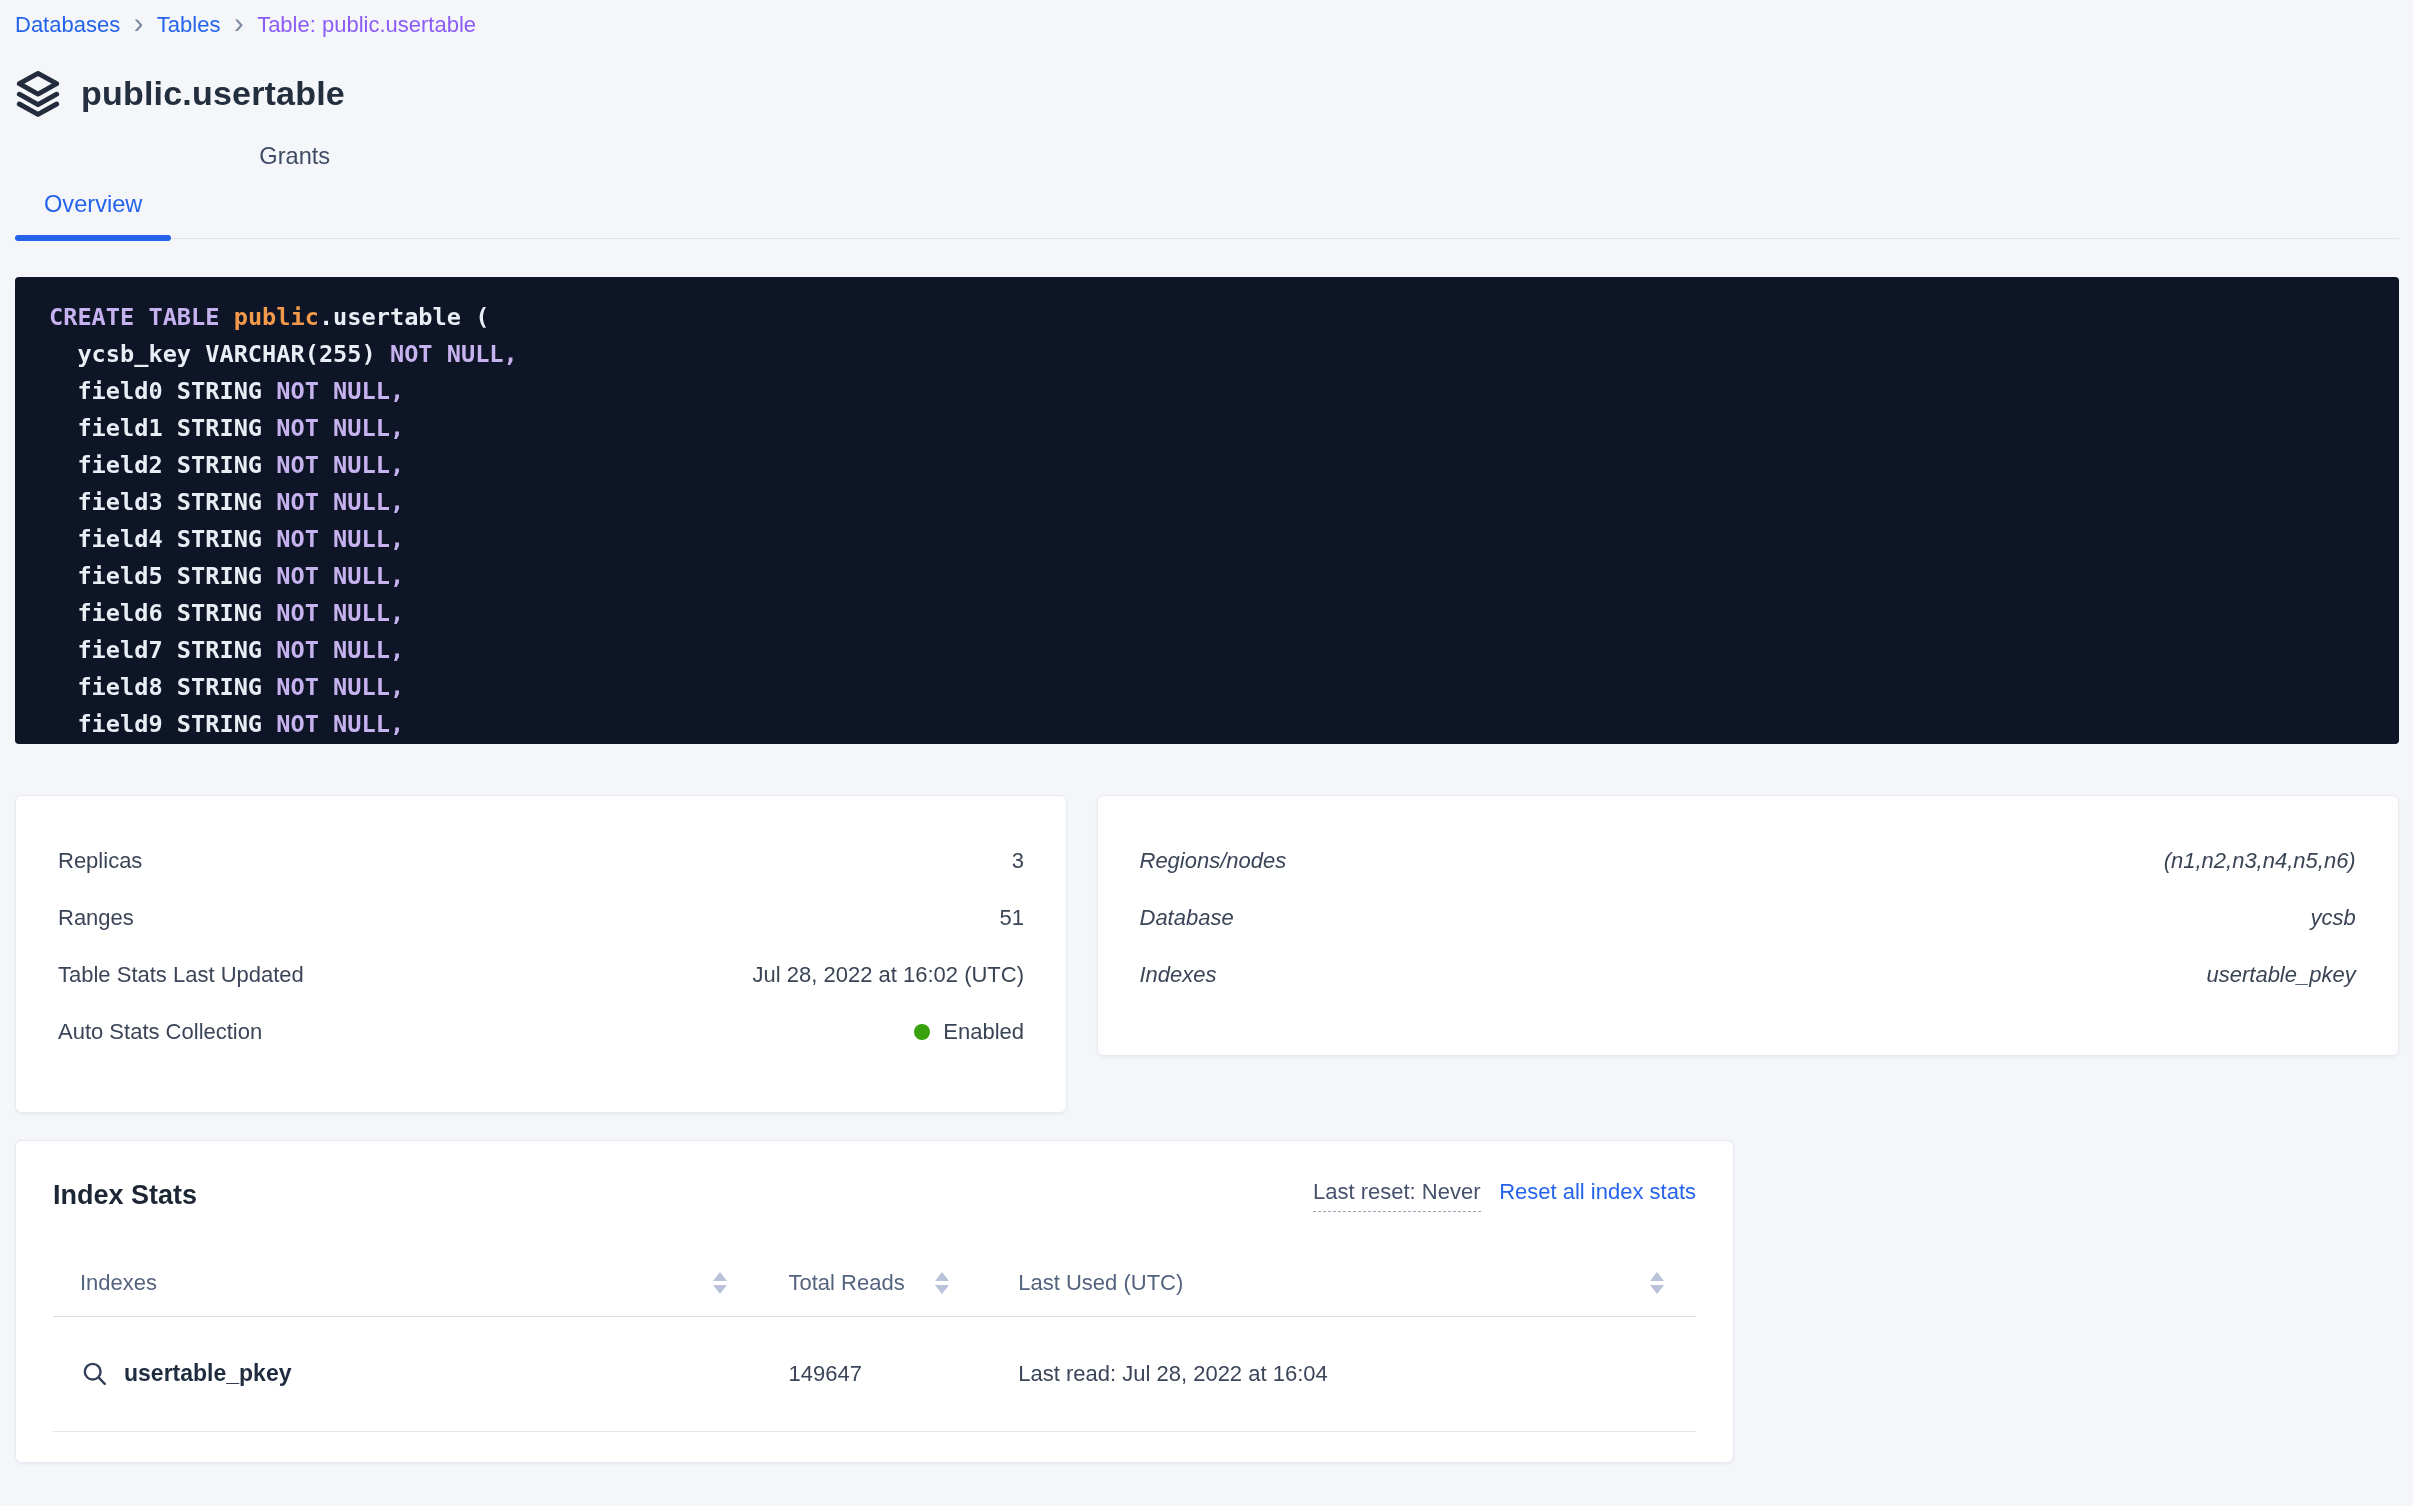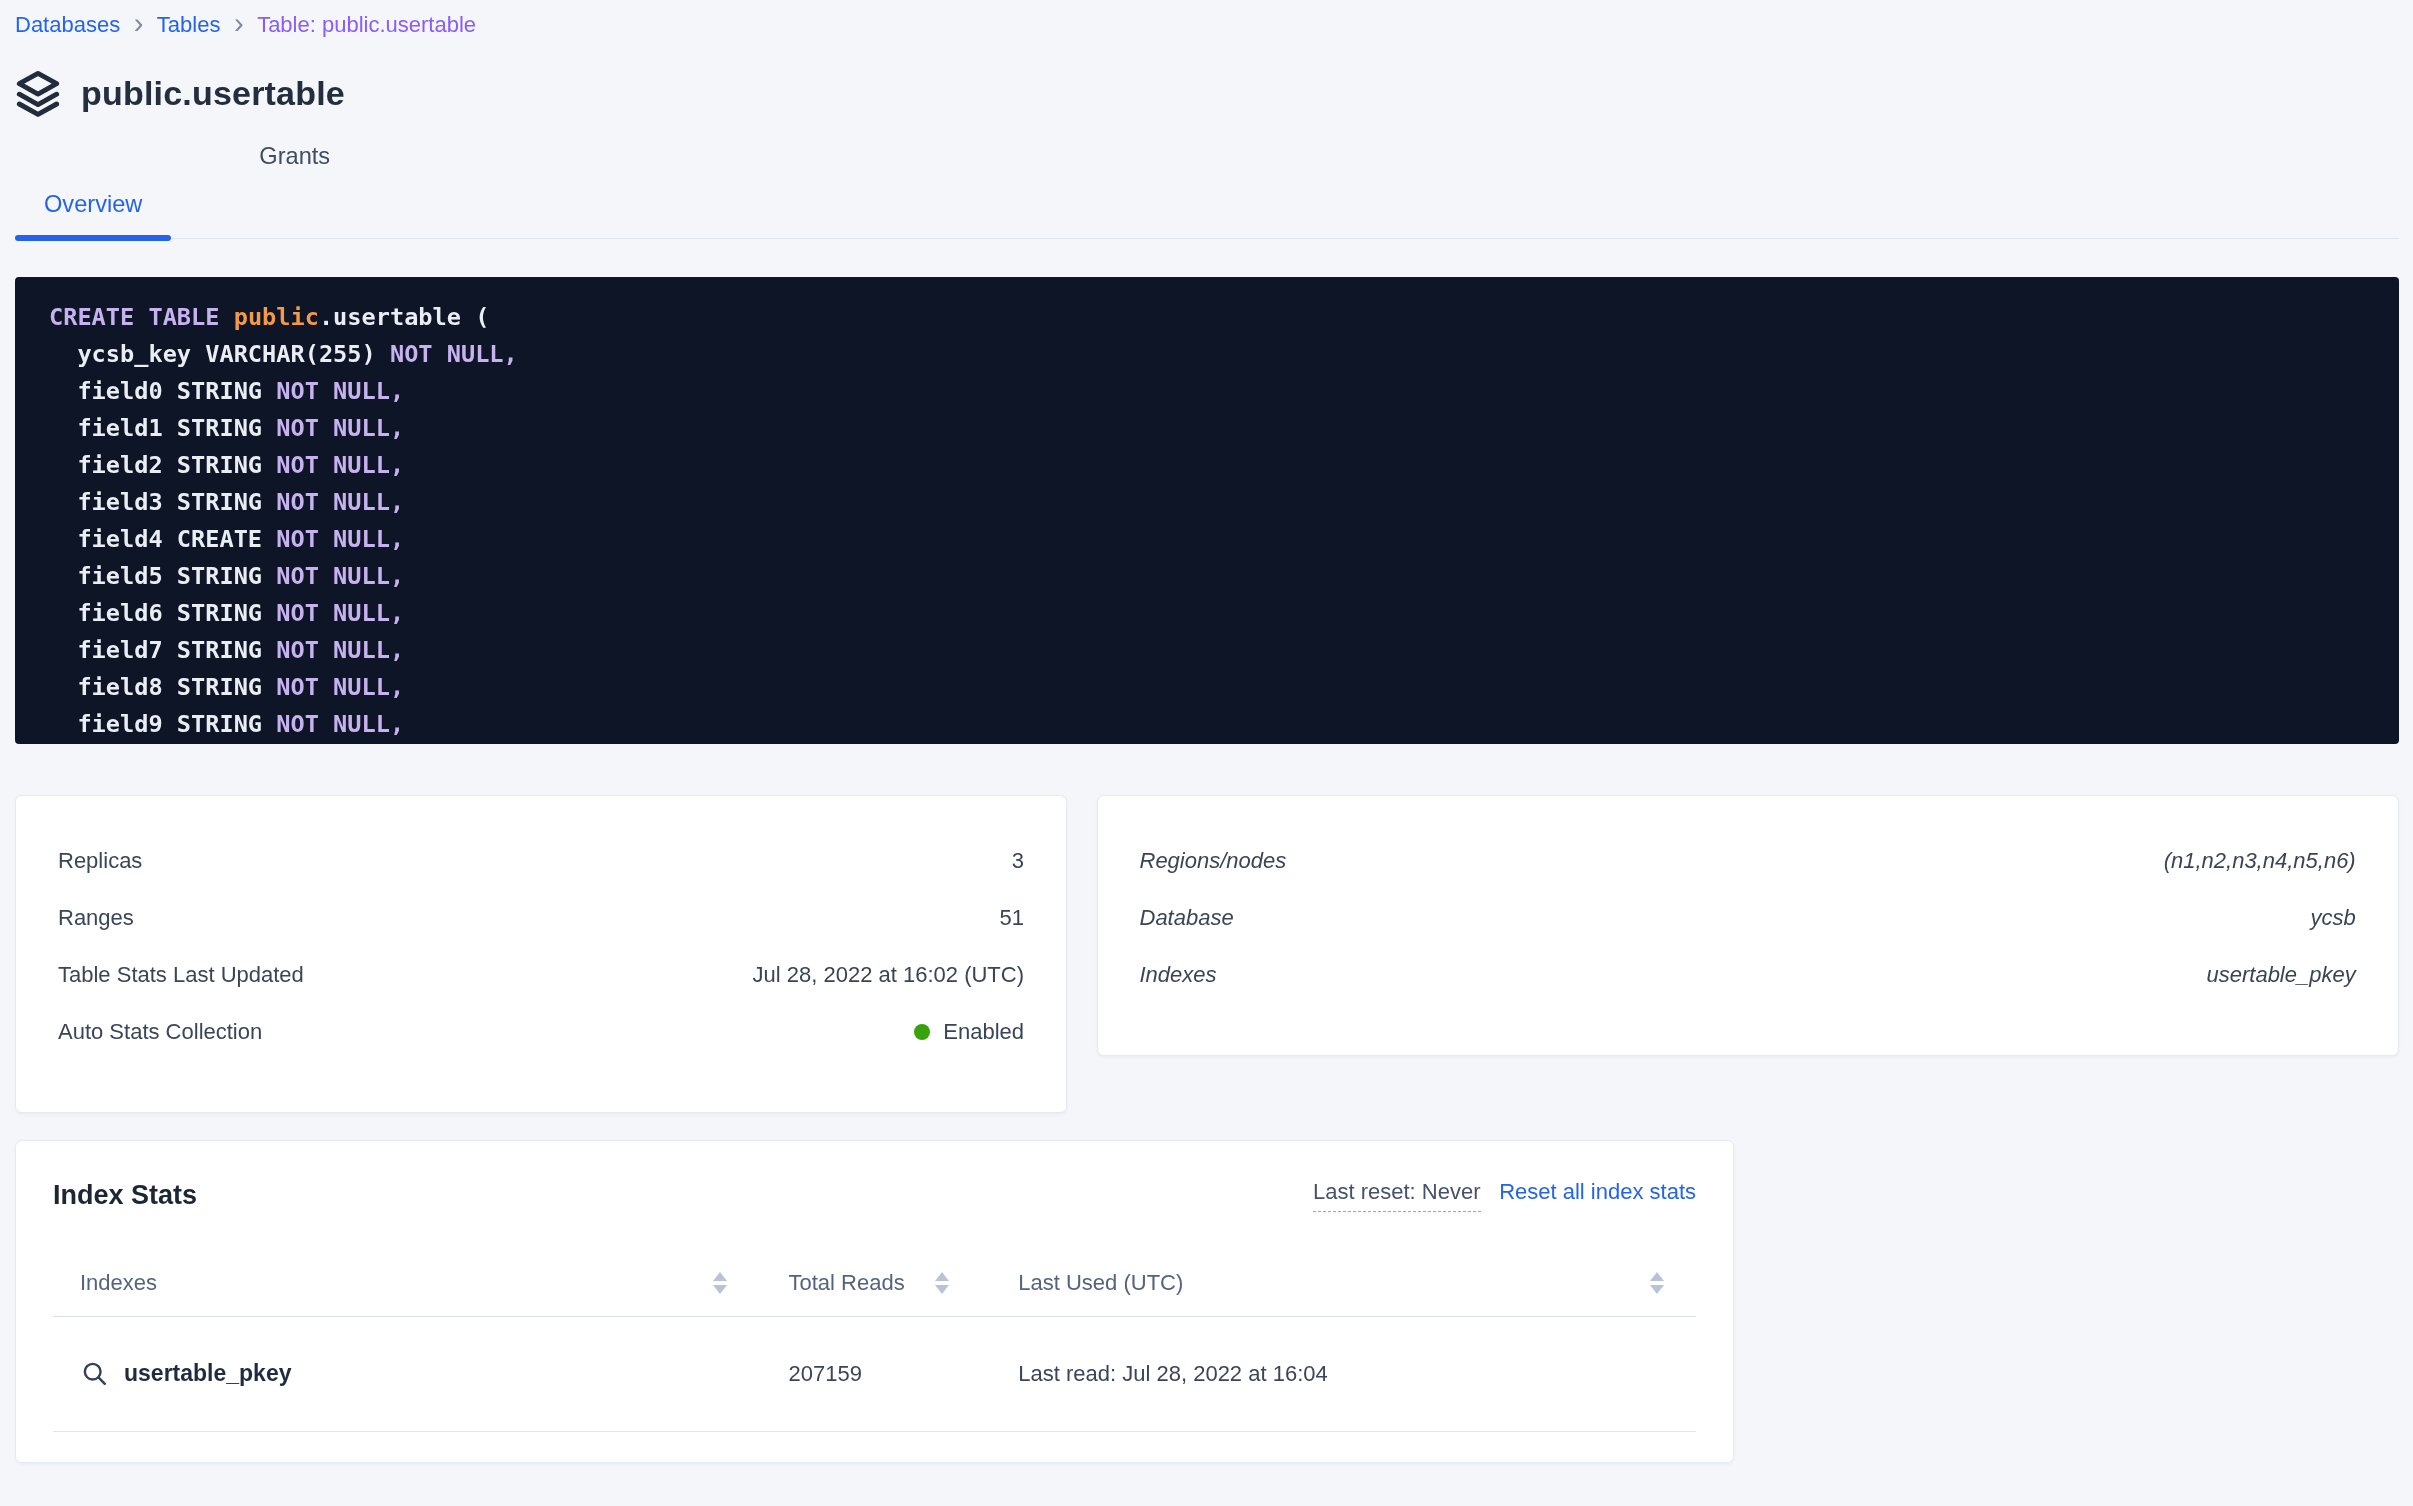--- a/index.html
+++ b/index.html
@@ -112,21 +112,21 @@
   </div>
 
   <div class="sql-block">
     <div id="sql-code">
         <div class="code-line"><span class="tok-kw">CREATE TABLE </span><span class="tok-db">public</span><span class="tok-pl">.usertable (</span></div>
         <div class="code-line"><span class="tok-pl">  ycsb_key VARCHAR(255) </span><span class="tok-kw">NOT NULL,</span></div>
         <div class="code-line"><span class="tok-pl">  field0 STRING </span><span class="tok-kw">NOT NULL,</span></div>
         <div class="code-line"><span class="tok-pl">  field1 STRING </span><span class="tok-kw">NOT NULL,</span></div>
         <div class="code-line"><span class="tok-pl">  field2 STRING </span><span class="tok-kw">NOT NULL,</span></div>
         <div class="code-line"><span class="tok-pl">  field3 STRING </span><span class="tok-kw">NOT NULL,</span></div>
-        <div class="code-line"><span class="tok-pl">  field4 CREATE </span><span class="tok-kw">NOT NULL,</span></div>
+        <div class="code-line"><span class="tok-pl">  field4 STRING </span><span class="tok-kw">NOT NULL,</span></div>
         <div class="code-line"><span class="tok-pl">  field5 STRING </span><span class="tok-kw">NOT NULL,</span></div>
         <div class="code-line"><span class="tok-pl">  field6 STRING </span><span class="tok-kw">NOT NULL,</span></div>
         <div class="code-line"><span class="tok-pl">  field7 STRING </span><span class="tok-kw">NOT NULL,</span></div>
         <div class="code-line"><span class="tok-pl">  field8 STRING </span><span class="tok-kw">NOT NULL,</span></div>
         <div class="code-line"><span class="tok-pl">  field9 STRING </span><span class="tok-kw">NOT NULL,</span></div>
       </div>
   </div>
 
   <div class="cards-row">
 
@@ -204,20 +204,20 @@
       </div>
 
       <div class="itable-row">
         <div class="col1 index-name-cell">
           <svg width="29" height="29" viewBox="0 0 24 24" fill="none">
             <circle cx="10.5" cy="10.5" r="6.5" stroke="#33405a" stroke-width="2"></circle>
             <path d="M15.5 15.5 L20.5 20.5" stroke="#33405a" stroke-width="2" stroke-linecap="round"></path>
           </svg>
           <span class="index-name">usertable_pkey</span>
         </div>
-        <div class="col2">207159</div>
+        <div class="col2">149647</div>
         <div class="col3">Last read: Jul 28, 2022 at 16:04</div>
       </div>
     </div>
   </section>
 
 </div>
 
 
 </body></html>

